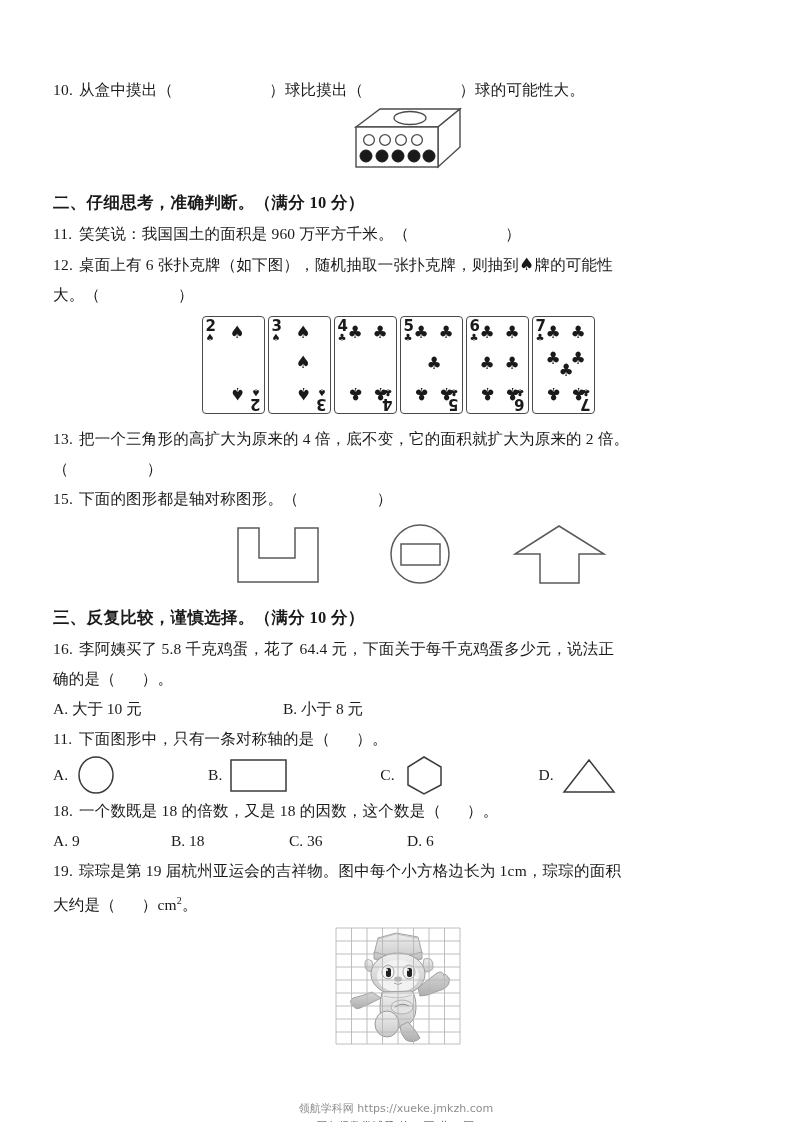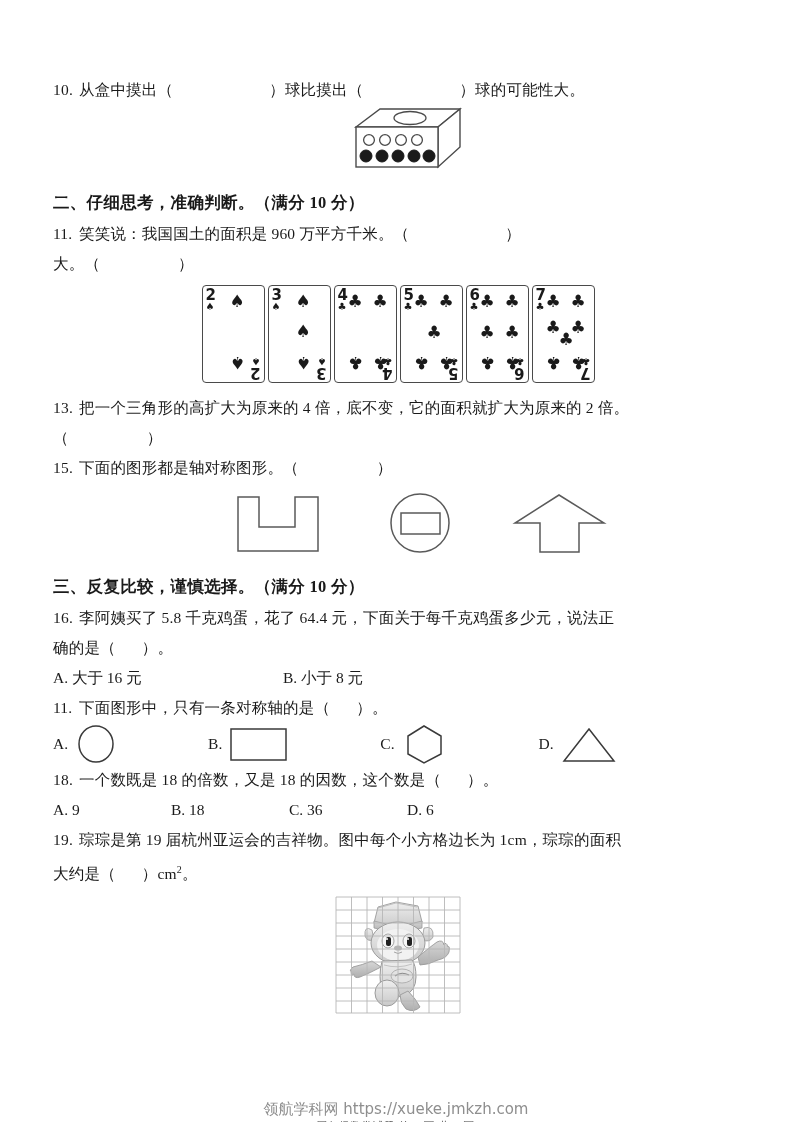--- a/index.html
+++ b/index.html
@@ -119,21 +119,21 @@
 
   
   .footer {
     position: absolute;
     left: 0;
     top: 1068px;
     width: 792px;
     text-align: center;
   }
   .watermark {
-    font-size: 15px;
+    font-size: 11px;
     color: #8e8e8e;
     font-family: "DejaVu Sans", sans-serif;
     line-height: 20px;
   }
   .pagefoot {
     font-size: 10px;
     color: #3b3b3b;
     letter-spacing: 1.2px;
     line-height: 16px;
     margin-top: -1px;
@@ -170,20 +170,21 @@
         <circle cx="101" cy="51" r="6" fill="#1a1a1a" stroke="#1a1a1a" stroke-width="1"></circle>
       </svg>
     </div>
 
     <div class="sp-10"></div>
 
     <p class="section-title">二、仔细思考，准确判断。（满分 10 分）</p>
 
     <p class="q"><span class="qnum">11.</span><span>笑笑说：我国国土的面积是 960 万平方千米。（</span><span class="gap-l"></span><span>）</span></p>
 
+    <p class="q"><span class="qnum">12.</span><span>桌面上有 6 张扑克牌（如下图），随机抽取一张扑克牌，则抽到</span><span style="font-family:'DejaVu Sans',sans-serif;font-size:17px;">♠</span><span>牌的可能性</span></p>
     <p class="q"><span>大。（</span><span class="gap-m"></span><span>）</span></p>
 
     <div class="sp-6"></div>
     <div class="cards">
 
       <div class="card">
         <span class="c-corner c-tl">
           <span class="c-rank">2</span>
           <span class="c-suit-small">♠</span>
         </span>
@@ -302,21 +303,21 @@
       </svg>
     </div>
 
     <div class="sp-14"></div>
 
     <p class="section-title">三、反复比较，谨慎选择。（满分 10 分）</p>
 
     <p class="q"><span class="qnum">16.</span><span>李阿姨买了 5.8 千克鸡蛋，花了 64.4 元，下面关于每千克鸡蛋多少元，说法正</span></p>
     <p class="q"><span>确的是（</span><span class="gap-xs"></span><span>）。</span></p>
     <div class="opts">
-      <span class="opt" style="width:230px;"><span>A.</span>&nbsp;<span>大于 16 元</span></span>
+      <span class="opt" style="width:230px;"><span>A.</span>&nbsp;<span>大于 10 元</span></span>
       <span class="opt"><span>B.</span>&nbsp;<span>小于 8 元</span></span>
     </div>
 
     <p class="q"><span class="qnum">11.</span><span>下面图形中，只有一条对称轴的是（</span><span class="gap-xs"></span><span>）。</span></p>
 
     <div class="optshapes" style="height:42px;">
       <span class="lbl">A.</span>
       <svg width="44" height="42" viewBox="0 0 44 42">
         <ellipse cx="22" cy="21" rx="17" ry="18" fill="#ffffff" stroke="#3a3a3a" stroke-width="1.5"></ellipse>
       </svg>

